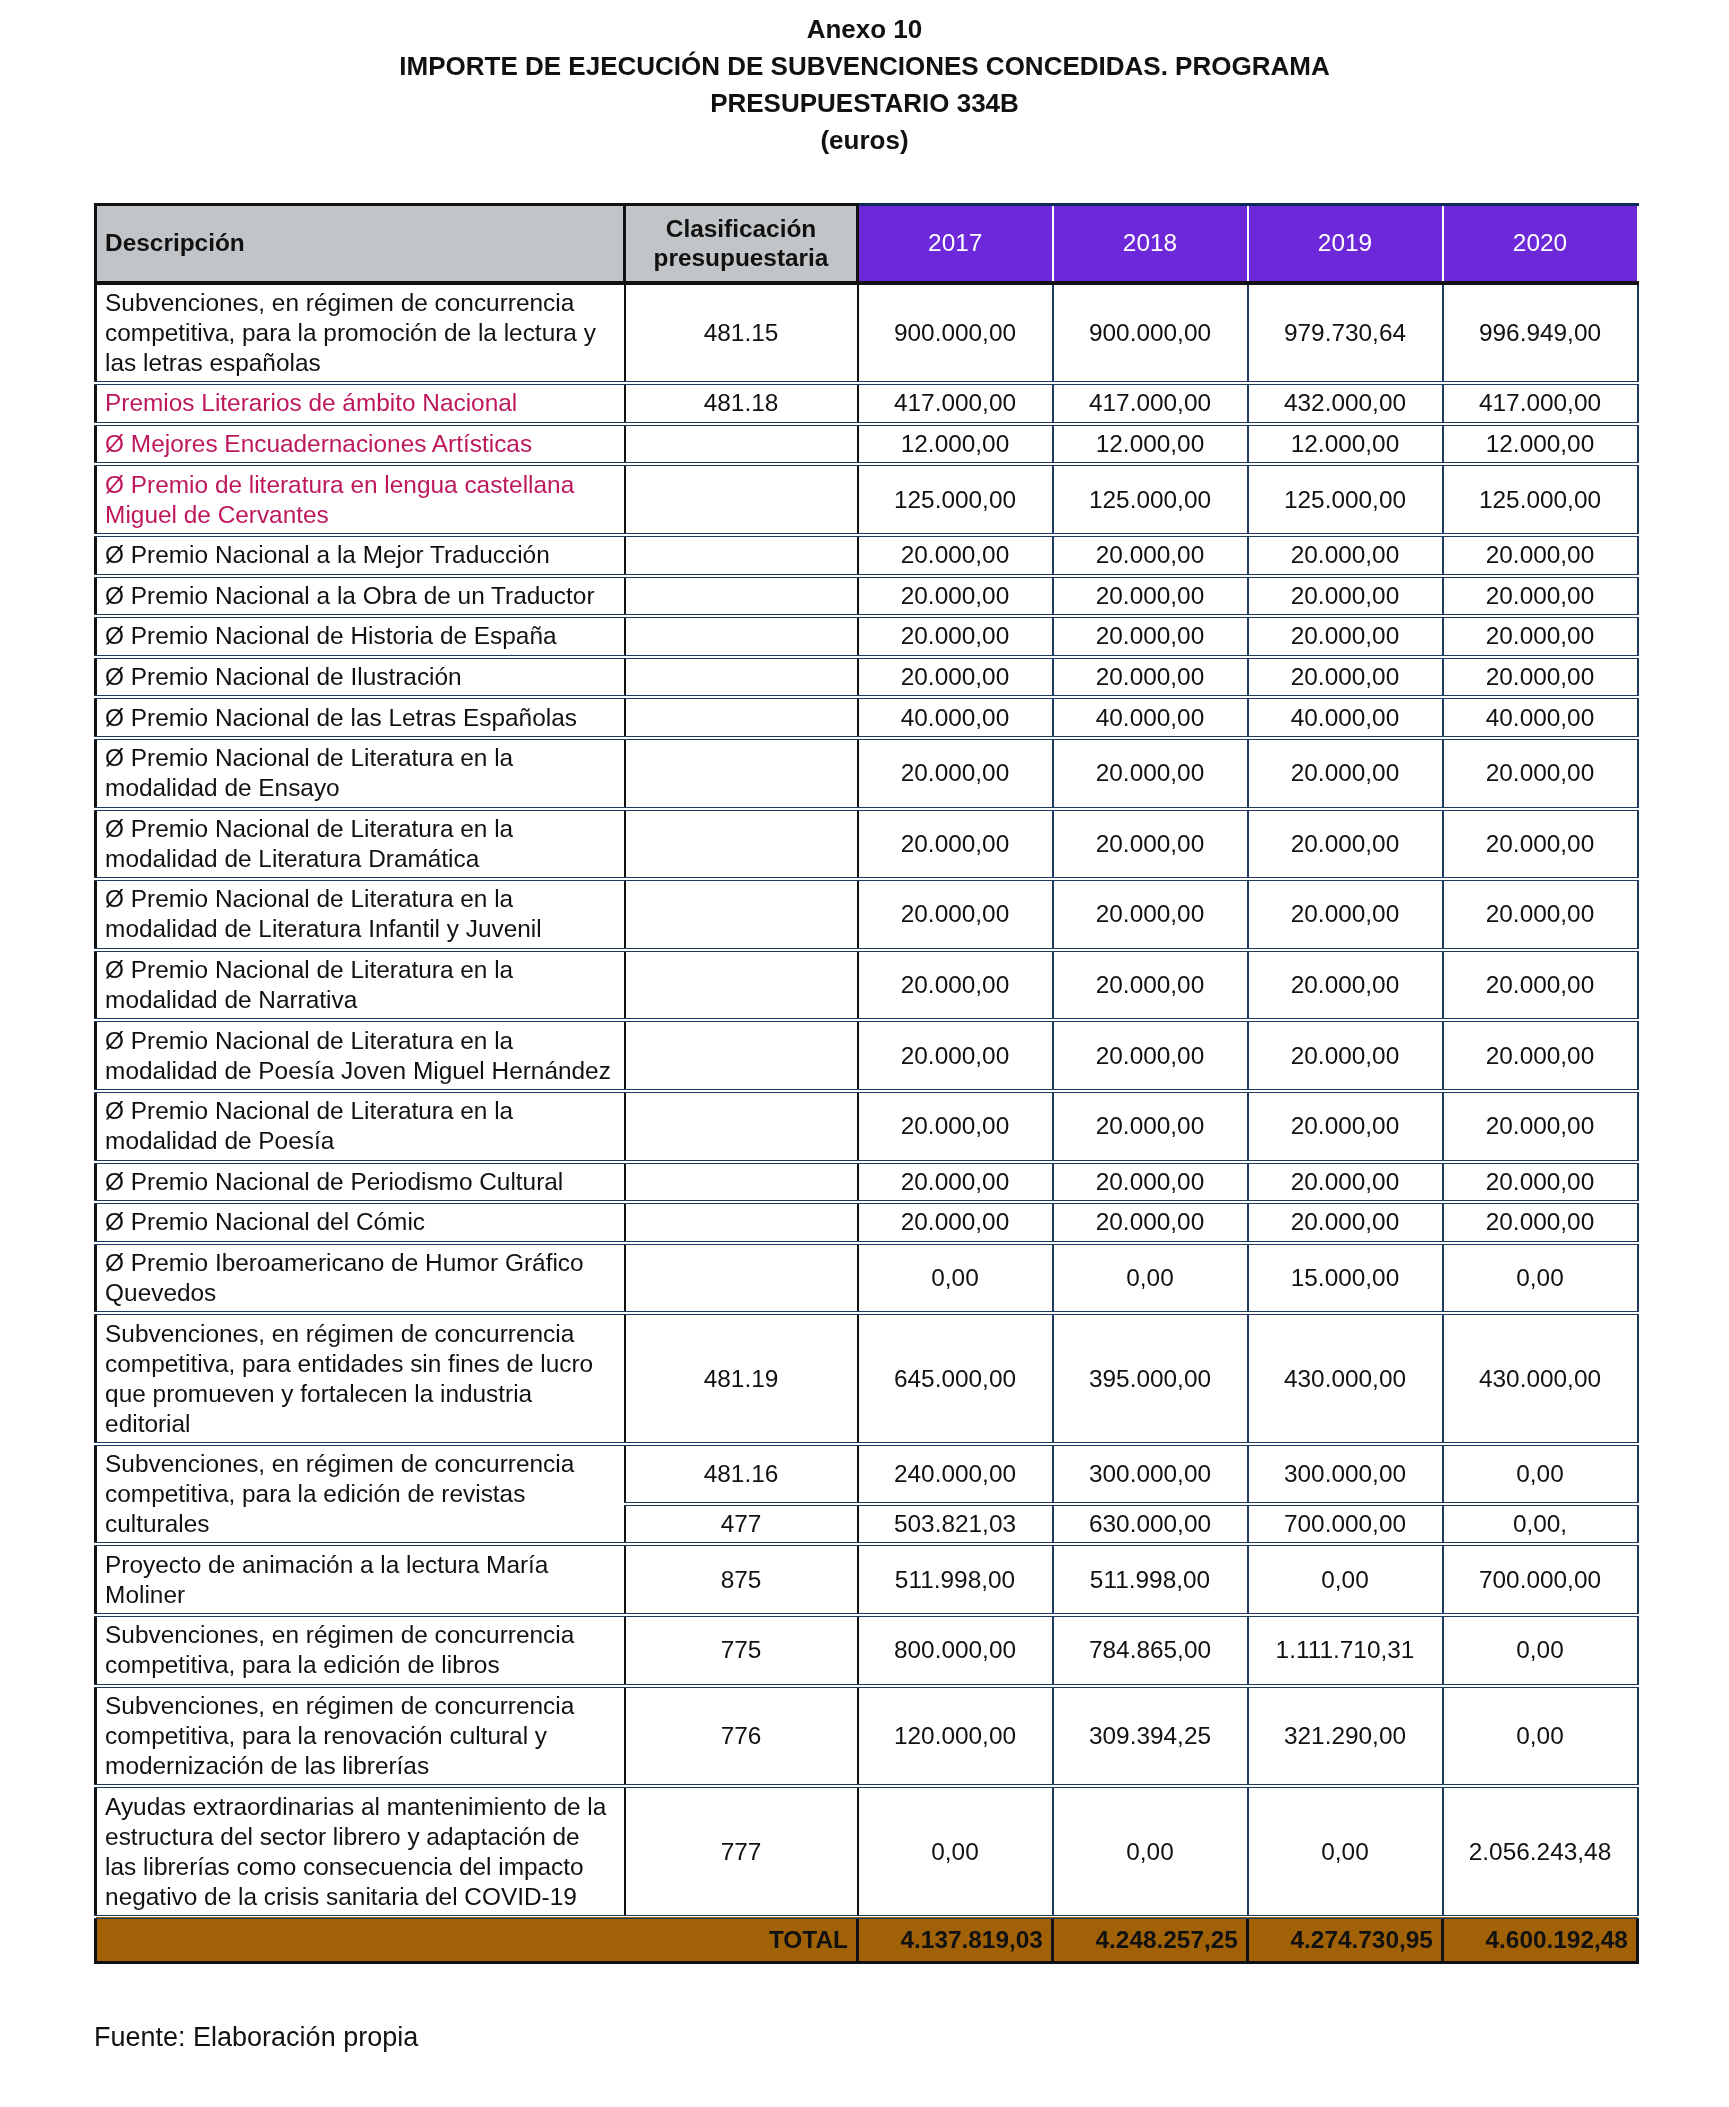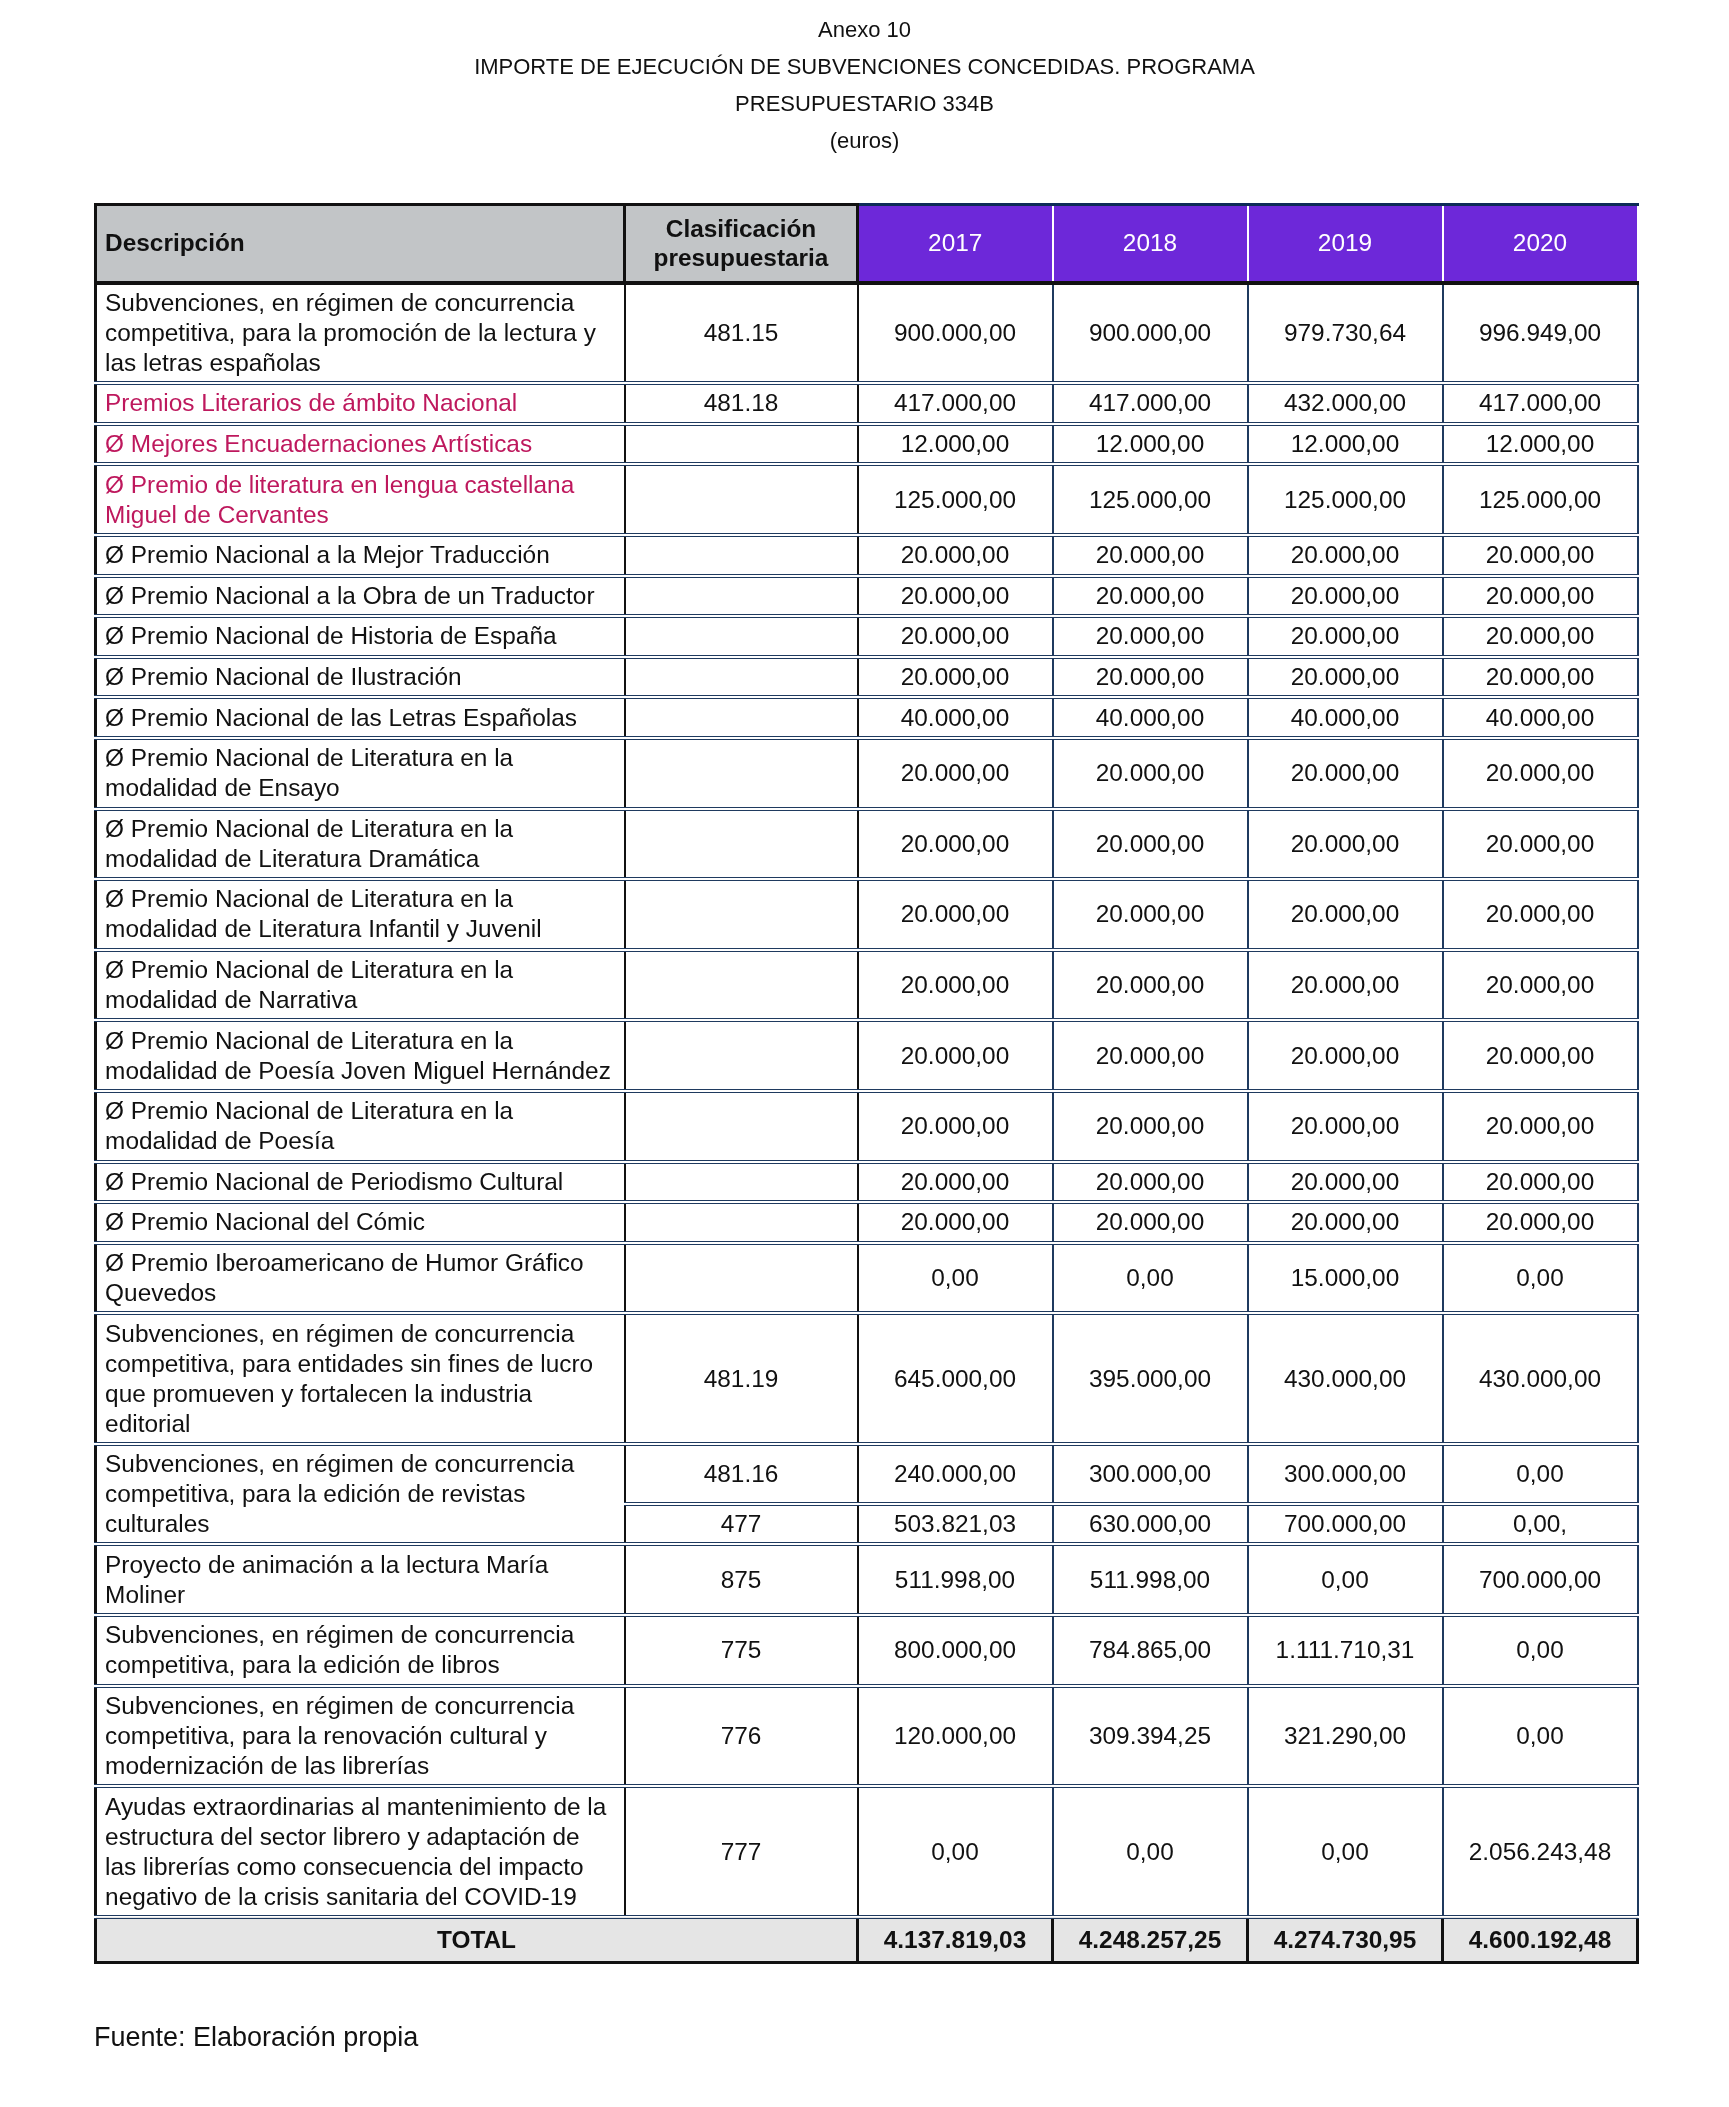--- a/index.html
+++ b/index.html
@@ -1,35 +1,35 @@
 <!DOCTYPE html>
 <html style="font-size:13px"><head>
 <meta charset="utf-8">
 <style>
   html, body { margin:0; padding:0; background:#ffffff; }
   body { width:1729px; height:2108px; position:relative; font-family:"Liberation Sans", sans-serif; color:#111; }
-  .titles { position:absolute; left:0; top:11.4px; width:1729px; text-align:center; font-weight:normal; font-size:22px; line-height:37px; }
+  .titles { position:absolute; left:0; top:11.4px; width:1729px; text-align:center; font-weight:bold; font-size:26px; line-height:37px; }
   .titles div { margin:0; }
   table.main { position:absolute; left:94px; top:203px; border-collapse:collapse; table-layout:fixed; width:1544px; font-size:24.4px;padding-left:41px; }
   table.main col.c-desc { width:529px; }
   table.main col.c-cls { width:233px; }
   table.main col.c-yr { width:195px; }
   th, td { border:2.4px solid #1f3a5f; padding:3.3px 8.1px; vertical-align:middle; line-height:30px; }
   th.gray { background:#c2c5c7; color:#111; font-weight:bold; border:3.3px solid #111; }
   th.gray.desc { text-align:left; }
   th.gray.cls { text-align:center; line-height:29px; }
   th.navy { background:#6d28d9; color:#ffffff; font-weight:normal; text-align:center; border:2.4px solid #ffffff; border-top:3.3px solid #0d2b57; }
   th { height:68px; }
   td.desc { text-align:left; border-left:3.3px solid #111; border-right:2.4px solid #111; }
   td.cls { text-align:center; border-right:2.4px solid #111; }
   td.num { text-align:center; }
   tr.sub td.desc { color:#be185d; }
   tr.row td { border-top:4.9px double #1f3a5f; border-bottom:4.9px double #1f3a5f; }
   tr.first td { border-top:4.1px solid #111; }
-  tr.total td { background:#e5e5e5; font-weight:bold; border:3.3px solid #111; text-align:center; height:36px; }
+  tr.total td { background:#a16207; font-weight:bold; border:3.3px solid #111; text-align:right; height:36px; }
   td.last-col { border-right:2.4px solid #1f3a5f; }
   .footer { position:absolute; left:94px; top:2022px; font-size:27px; }
 </style>
 </head>
 <body>
 
 <div class="titles">
   <div>Anexo 10</div>
   <div>IMPORTE DE EJECUCIÓN DE SUBVENCIONES CONCEDIDAS. PROGRAMA</div>
   <div>PRESUPUESTARIO 334B</div>

